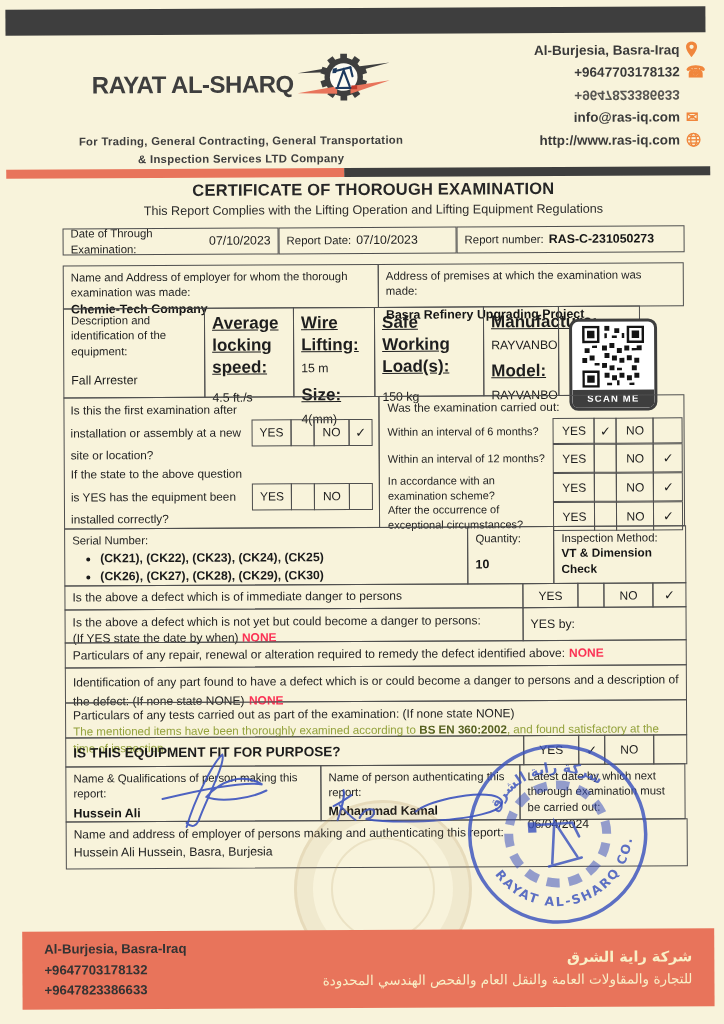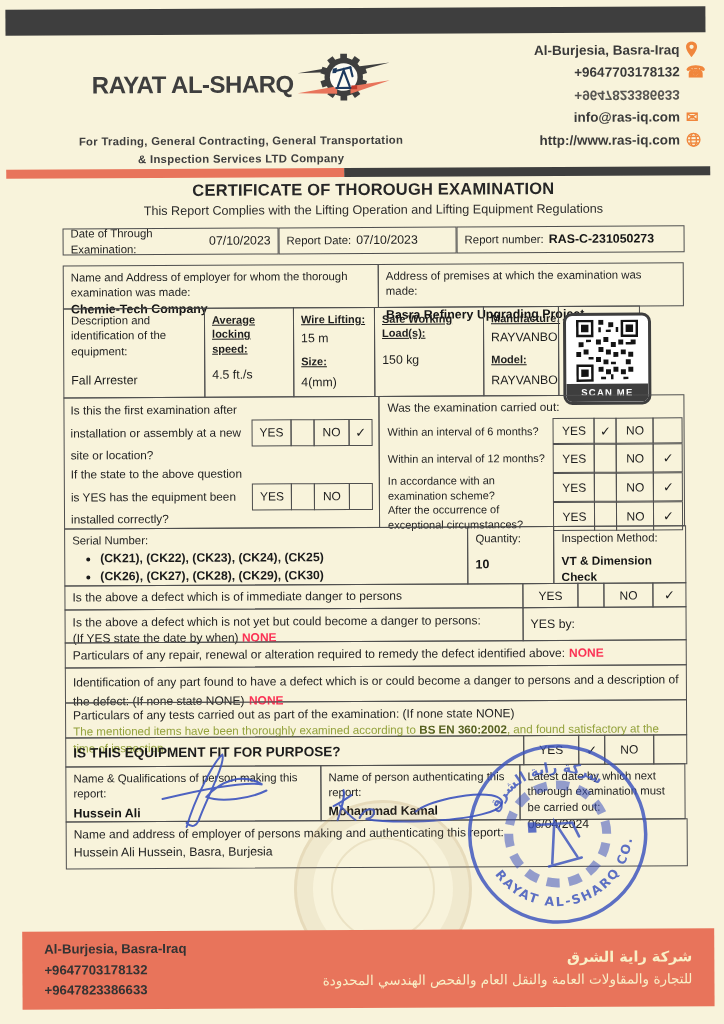--- a/index.html
+++ b/index.html
@@ -27,21 +27,21 @@
   .subtitle{font-size:12.6px;color:#2c2c2c;margin-top:4px;}
 
   
   .cell{border:1px solid #4f4f4f;padding:4px 7px;box-sizing:border-box;background:transparent;}
   .row{display:flex;}
   .row .cell{margin-left:-1px;}
   .row .cell:first-child{margin-left:0;}
   .stack > .row{margin-top:-1px;}
   .stack > .row:first-child{margin-top:0;}
   .lbl{font-size:11.4px;color:#242424;line-height:1.35;}
-  .ul-lbl{font-size:11px;font-weight:bold;text-decoration:underline;color:#1e1e1e;line-height:1.3;}
+  .ul-lbl{font-size:17px;font-weight:bold;text-decoration:underline;color:#1e1e1e;line-height:1.3;}
   .val{font-size:12.3px;color:#1c1c1c;line-height:1.3;}
   .val-b{font-size:12.4px;font-weight:bold;color:#151515;line-height:1.3;}
 
   .date-row{position:absolute;left:64px;top:227px;width:622px;display:flex;}
   .date-cell{display:flex;align-items:center;gap:5px;height:27px;}
 
   .maintable{position:absolute;left:64px;top:264px;width:622px;}
 
   
   .yn{display:flex;align-items:stretch;}
@@ -225,21 +225,21 @@
       <div class="cell" style="width:110px">
         <div class="ul-lbl">Safe Working Load(s):</div>
         <div class="val" style="margin-top:12px">150 kg</div>
       </div>
       <div class="cell" style="width:76px">
         <div class="ul-lbl">Manufacture:</div>
         <div class="val" style="margin:5px 0 6px">RAYVANBO</div>
         <div class="ul-lbl">Model:</div>
         <div class="val" style="margin-top:6px">RAYVANBO</div>
       </div>
-      <div class="cell" style="width:82px;padding:4px">
+      <div class="cell" style="width:82px;padding:10px">
         <div class="qrbox">
           <svg width="62" height="62" viewBox="0 0 25 25">
             <g fill="#141414">
               <rect x="0" y="0" width="7" height="7"></rect>
                   <rect x="18" y="0" width="7" height="7"></rect>
                   <rect x="0" y="18" width="7" height="7"></rect>
             </g>
             <g fill="#ffffff">
               <rect x="1" y="1" width="5" height="5"></rect>
                   <rect x="19" y="1" width="5" height="5"></rect>
@@ -327,21 +327,21 @@
           <li>(CK21), (CK22), (CK23), (CK24), (CK25)</li>
           <li>(CK26), (CK27), (CK28), (CK29), (CK30)</li>
         </ul>
       </div>
       <div class="cell" style="width:89px">
         <div class="lbl">Quantity:</div>
         <div class="val-b" style="margin-top:10px">10</div>
       </div>
       <div class="cell" style="width:136px">
         <div class="lbl">Inspection Method:</div>
-        <div class="val-b" style="margin-top:8px;font-size:11.8px">VT &amp; Dimension Check</div>
+        <div class="val-b" style="margin-top:0;font-size:11.8px">VT &amp; Dimension Check</div>
       </div>
     </div>
 
     <div class="row" style="height:25px">
       <div class="cell" style="flex:1;display:flex;align-items:center">
         <span class="lbl" style="font-size:12px">Is the above a defect which is of immediate danger to persons</span>
       </div>
       <div class="yn" style="width:164px;margin-left:-1px">
         <span style="width:56px">YES</span>
         <span class="m" style="width:27px"></span>

